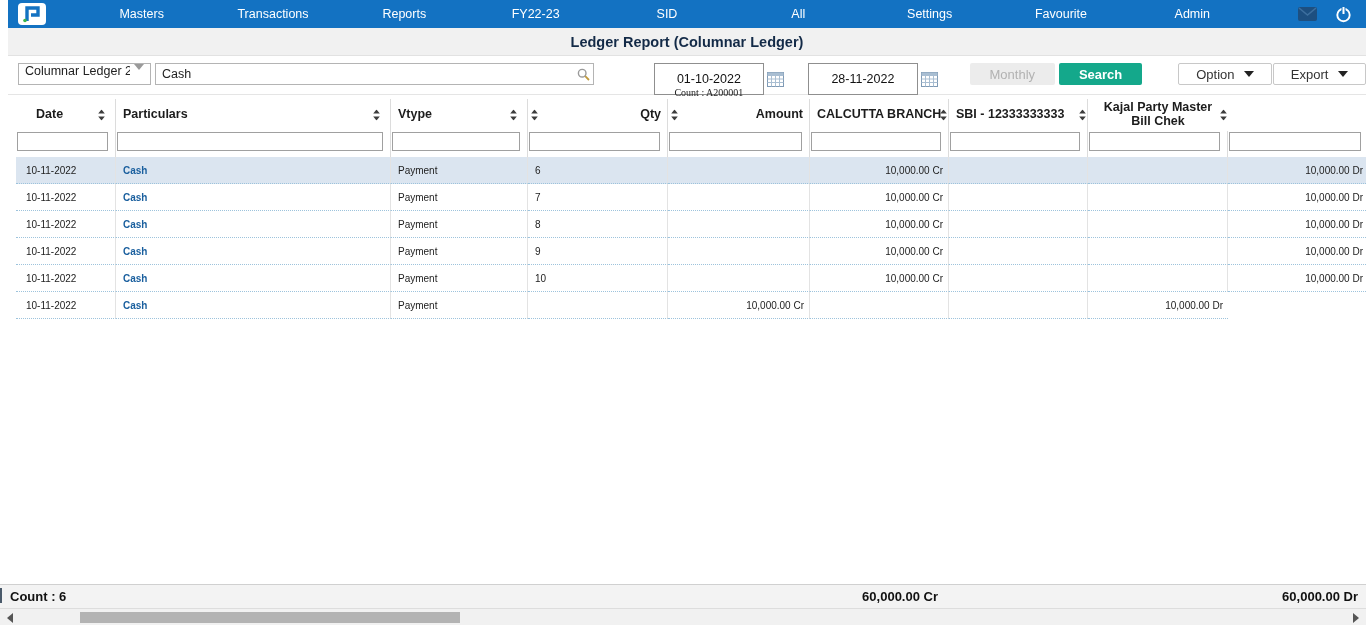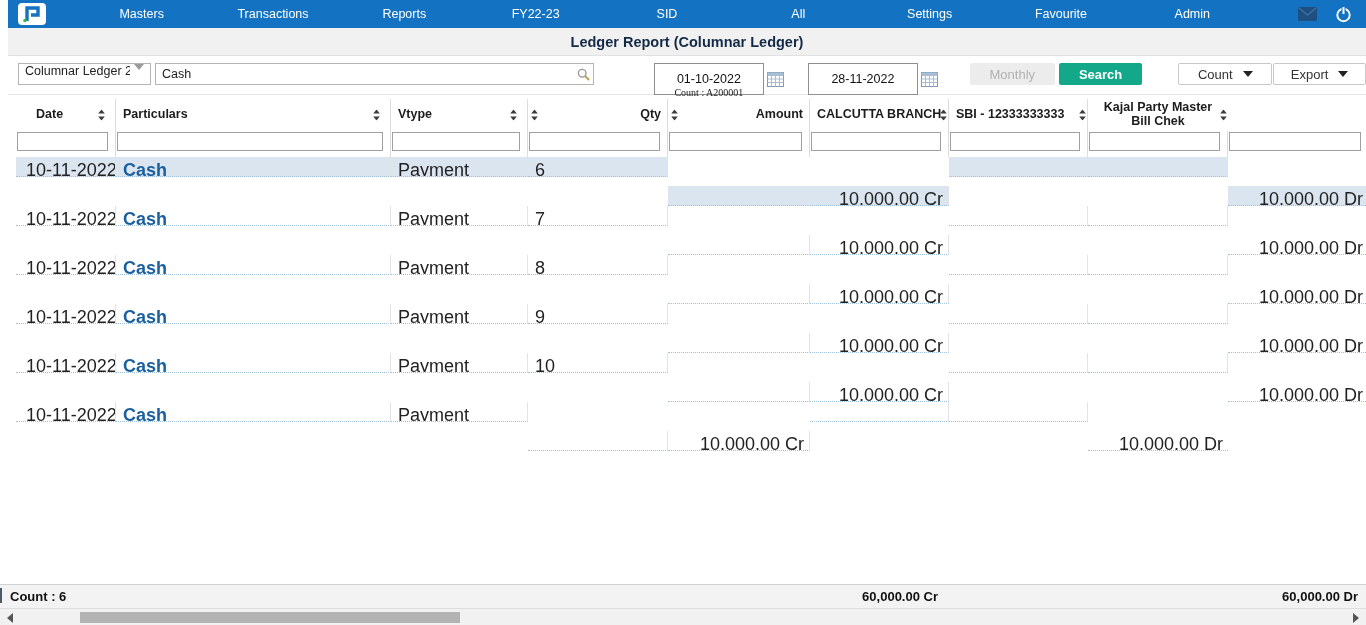--- a/index.html
+++ b/index.html
@@ -62,28 +62,28 @@
   .h-right  { justify-content:flex-end; padding-right:6px; }
   .h-center { justify-content:center; text-align:center; }
   .sort-icon { position:absolute; top:50%; transform:translateY(-50%); line-height:0; cursor:pointer; }
   .sort-r  { right:10px; }
   .sort-l  { left:3px; }
   .sort-ov { right:1px; }
   .frow-cell { height:26px; border-right:1px solid #dcdcdc; display:flex; align-items:flex-start; }
   .frow-cell:last-child { border-right:none; }
   .filter-input { width:calc(100% - 8px); margin:1px 4px 0 1px; height:19px;
                   border:1px solid #a0a0a0; font-family:inherit; font-size:12px; padding:0 4px; }
-  .data-row .cell { height:20px; line-height:27px; font-size:18px; color:#222;
+  .data-row .cell { height:27px; line-height:27px; font-size:10px; color:#222;
                     border-right:1px solid #e3e3e3; border-bottom:1px dotted #9dc3dc;
                     white-space:nowrap; overflow:hidden; }
   .data-row .cell:last-child { border-right:none; }
   .data-row.selected .cell { background:#dbe5f0; }
   .c-left  { padding-left:7px; text-align:left; }
   .c-date  { padding-left:10px; }
-  .c-right { padding-right:5px; text-align:right;margin-top:29px; }
+  .c-right { padding-right:5px; text-align:right; }
   .link { color:#1a5f9e; font-weight:bold; cursor:pointer; }
 
   
   .footer { position:absolute; left:0; right:0; bottom:17px; height:24px; background:#f3f3f3;
             border-top:1px solid #d0d0d0; }
   .footer .tick { position:absolute; left:0; top:3px; width:2px; height:15px; background:#4a5a6a; }
   .footer span { position:absolute; top:4px; font-size:13px; font-weight:bold; color:#111; white-space:nowrap; }
   .f-count { left:10px; }
   .f-cr { right:428px; }
   .f-dr { right:8px; }
@@ -171,21 +171,21 @@
         <svg width="17" height="15" viewBox="0 0 17 15">
           <rect x="0.5" y="0.5" width="16" height="14" fill="#fff" stroke="#7f9ab5"></rect>
           <rect x="0.5" y="0.5" width="16" height="3.5" fill="#a9bed2"></rect>
           <path d="M0.5 7 H16.5 M0.5 10.5 H16.5 M4.5 4 V14.5 M8.5 4 V14.5 M12.5 4 V14.5" stroke="#a9bed2" stroke-width="1"></path>
         </svg>
       </span>
     </div>
     <div class="btn btn-monthly">Monthly</div>
     <div class="btn btn-search">Search</div>
     <div class="btn btn-option">
-      <span>Count</span>
+      <span>Option</span>
       <span class="tri-dark"></span>
     </div>
     <div class="btn btn-export">
       <span>Export</span>
       <span class="tri-dark"></span>
     </div>
   </div>
 
   <div class="table-area">
     <div class="grid" id="thead-row">

